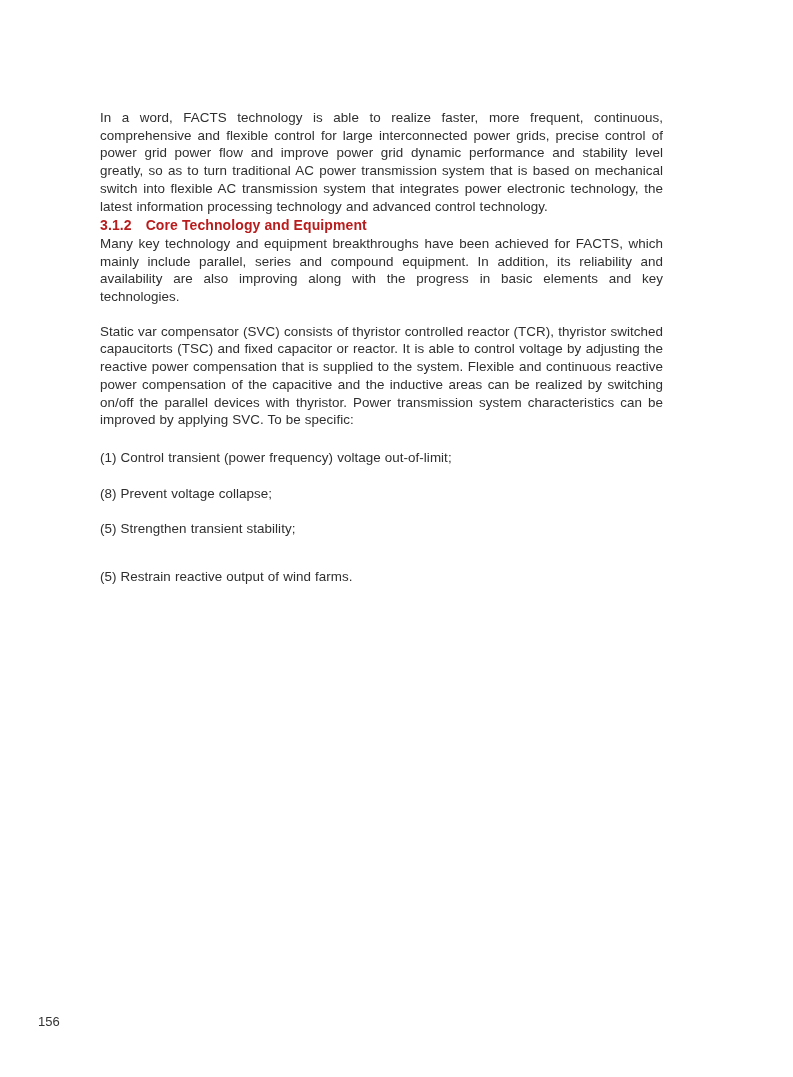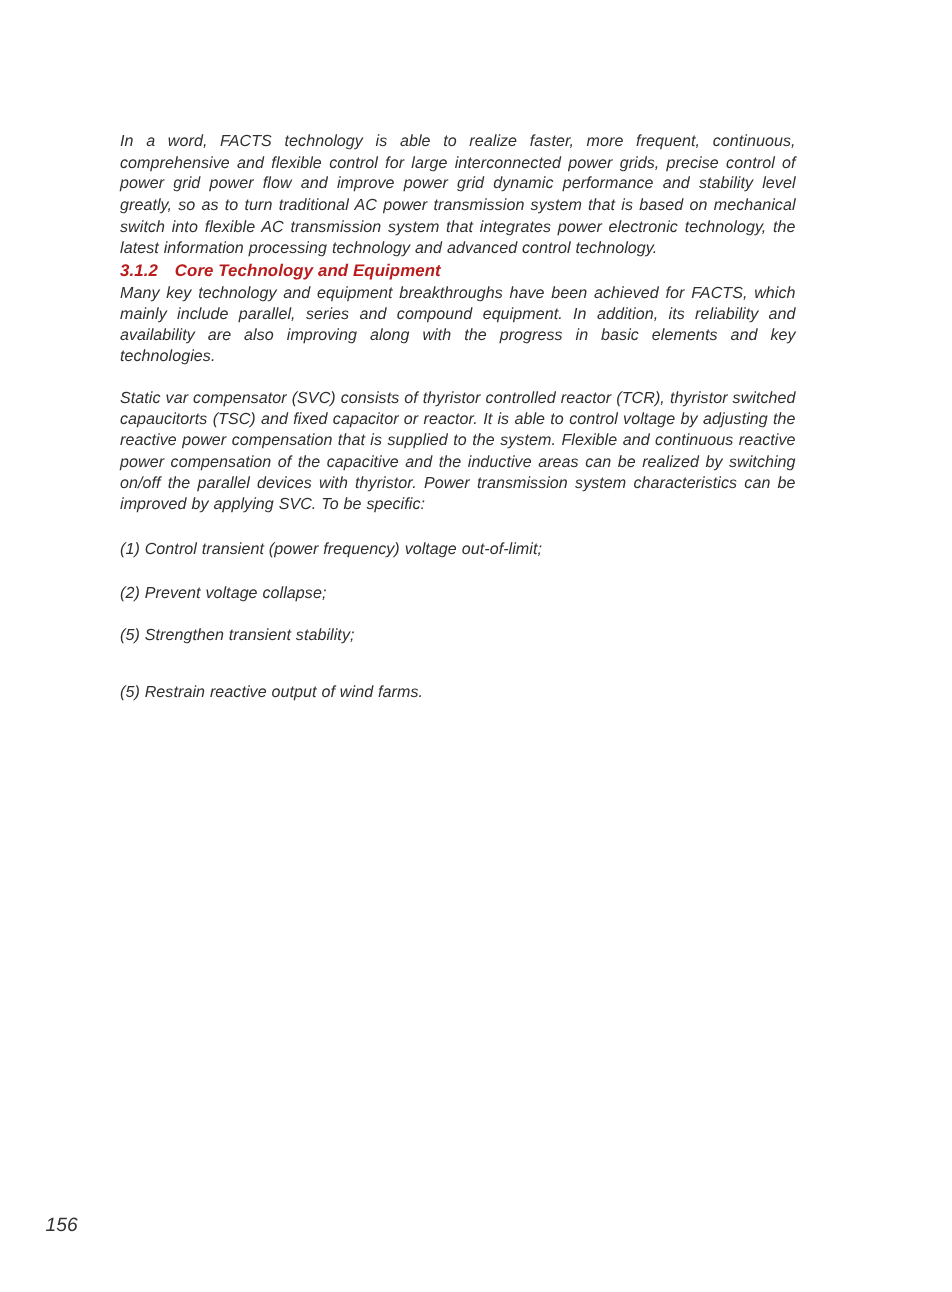--- a/index.html
+++ b/index.html
@@ -8,21 +8,20 @@
     background: #ffffff;
   }
   .sheet {
     position: relative;
     width: 793px;
     height: 1077px;
     background: #ffffff;
     font-family: "Liberation Sans", sans-serif;
     color: #2f2f2f;
     overflow: hidden;
-    font-style: italic;
   }
   .textblock {
     position: absolute;
     left: 100px;
     top: 109px;
     width: 563px;
   }
   .para {
     margin: 0;
     font-size: 13.4px;
@@ -42,21 +41,21 @@
     color: #b91c1c;
     letter-spacing: 0.1px;
   }
   .heading .hnum {
     margin-right: 14px;
   }
   .pagenum {
     position: absolute;
     left: 38px;
     top: 1015px;
-    font-size: 16px;
+    font-size: 13px;
     line-height: 14px;
     color: #333333;
   }
 </style>
 </head>
 <body>
 
 <div class="sheet">
   <main class="textblock">
 
@@ -65,21 +64,21 @@
     <h2 class="heading" style="margin-top:2px"><span class="hnum">3.1.2</span><span>Core Technology and Equipment</span></h2>
 
     <p class="para" style="">Many key technology and equipment breakthroughs have been achieved for FACTS, which mainly include parallel, series and compound equipment. In addition, its reliability and availability are also improving along with the progress in basic elements and key technologies.</p>
 
 
 
     <p class="para" style="margin-top:17px">Static var compensator (SVC) consists of thyristor controlled reactor (TCR), thyristor switched capaucitorts (TSC) and fixed capacitor or reactor. It is able to control voltage by adjusting the reactive power compensation that is supplied to the system. Flexible and continuous reactive power compensation of the capacitive and the inductive areas can be realized by switching on/off the parallel devices with thyristor. Power transmission system characteristics can be improved by applying SVC. To be specific:</p>
 
     <p class="para nojust" style="margin-top:20px">(1) Control transient (power frequency) voltage out-of-limit;</p>
 
-    <p class="para nojust" style="margin-top:18px">(2) Prevent voltage collapse;</p>
+    <p class="para nojust" style="margin-top:18px">(8) Prevent voltage collapse;</p>
 
     <p class="para nojust" style="margin-top:18px">(5) Strengthen transient stability;</p>
 
 
     <p class="para nojust" style="margin-top:30px">(5) Restrain reactive output of wind farms.</p>
 
   </main>
 
   <div class="pagenum">156</div>
 </div>

